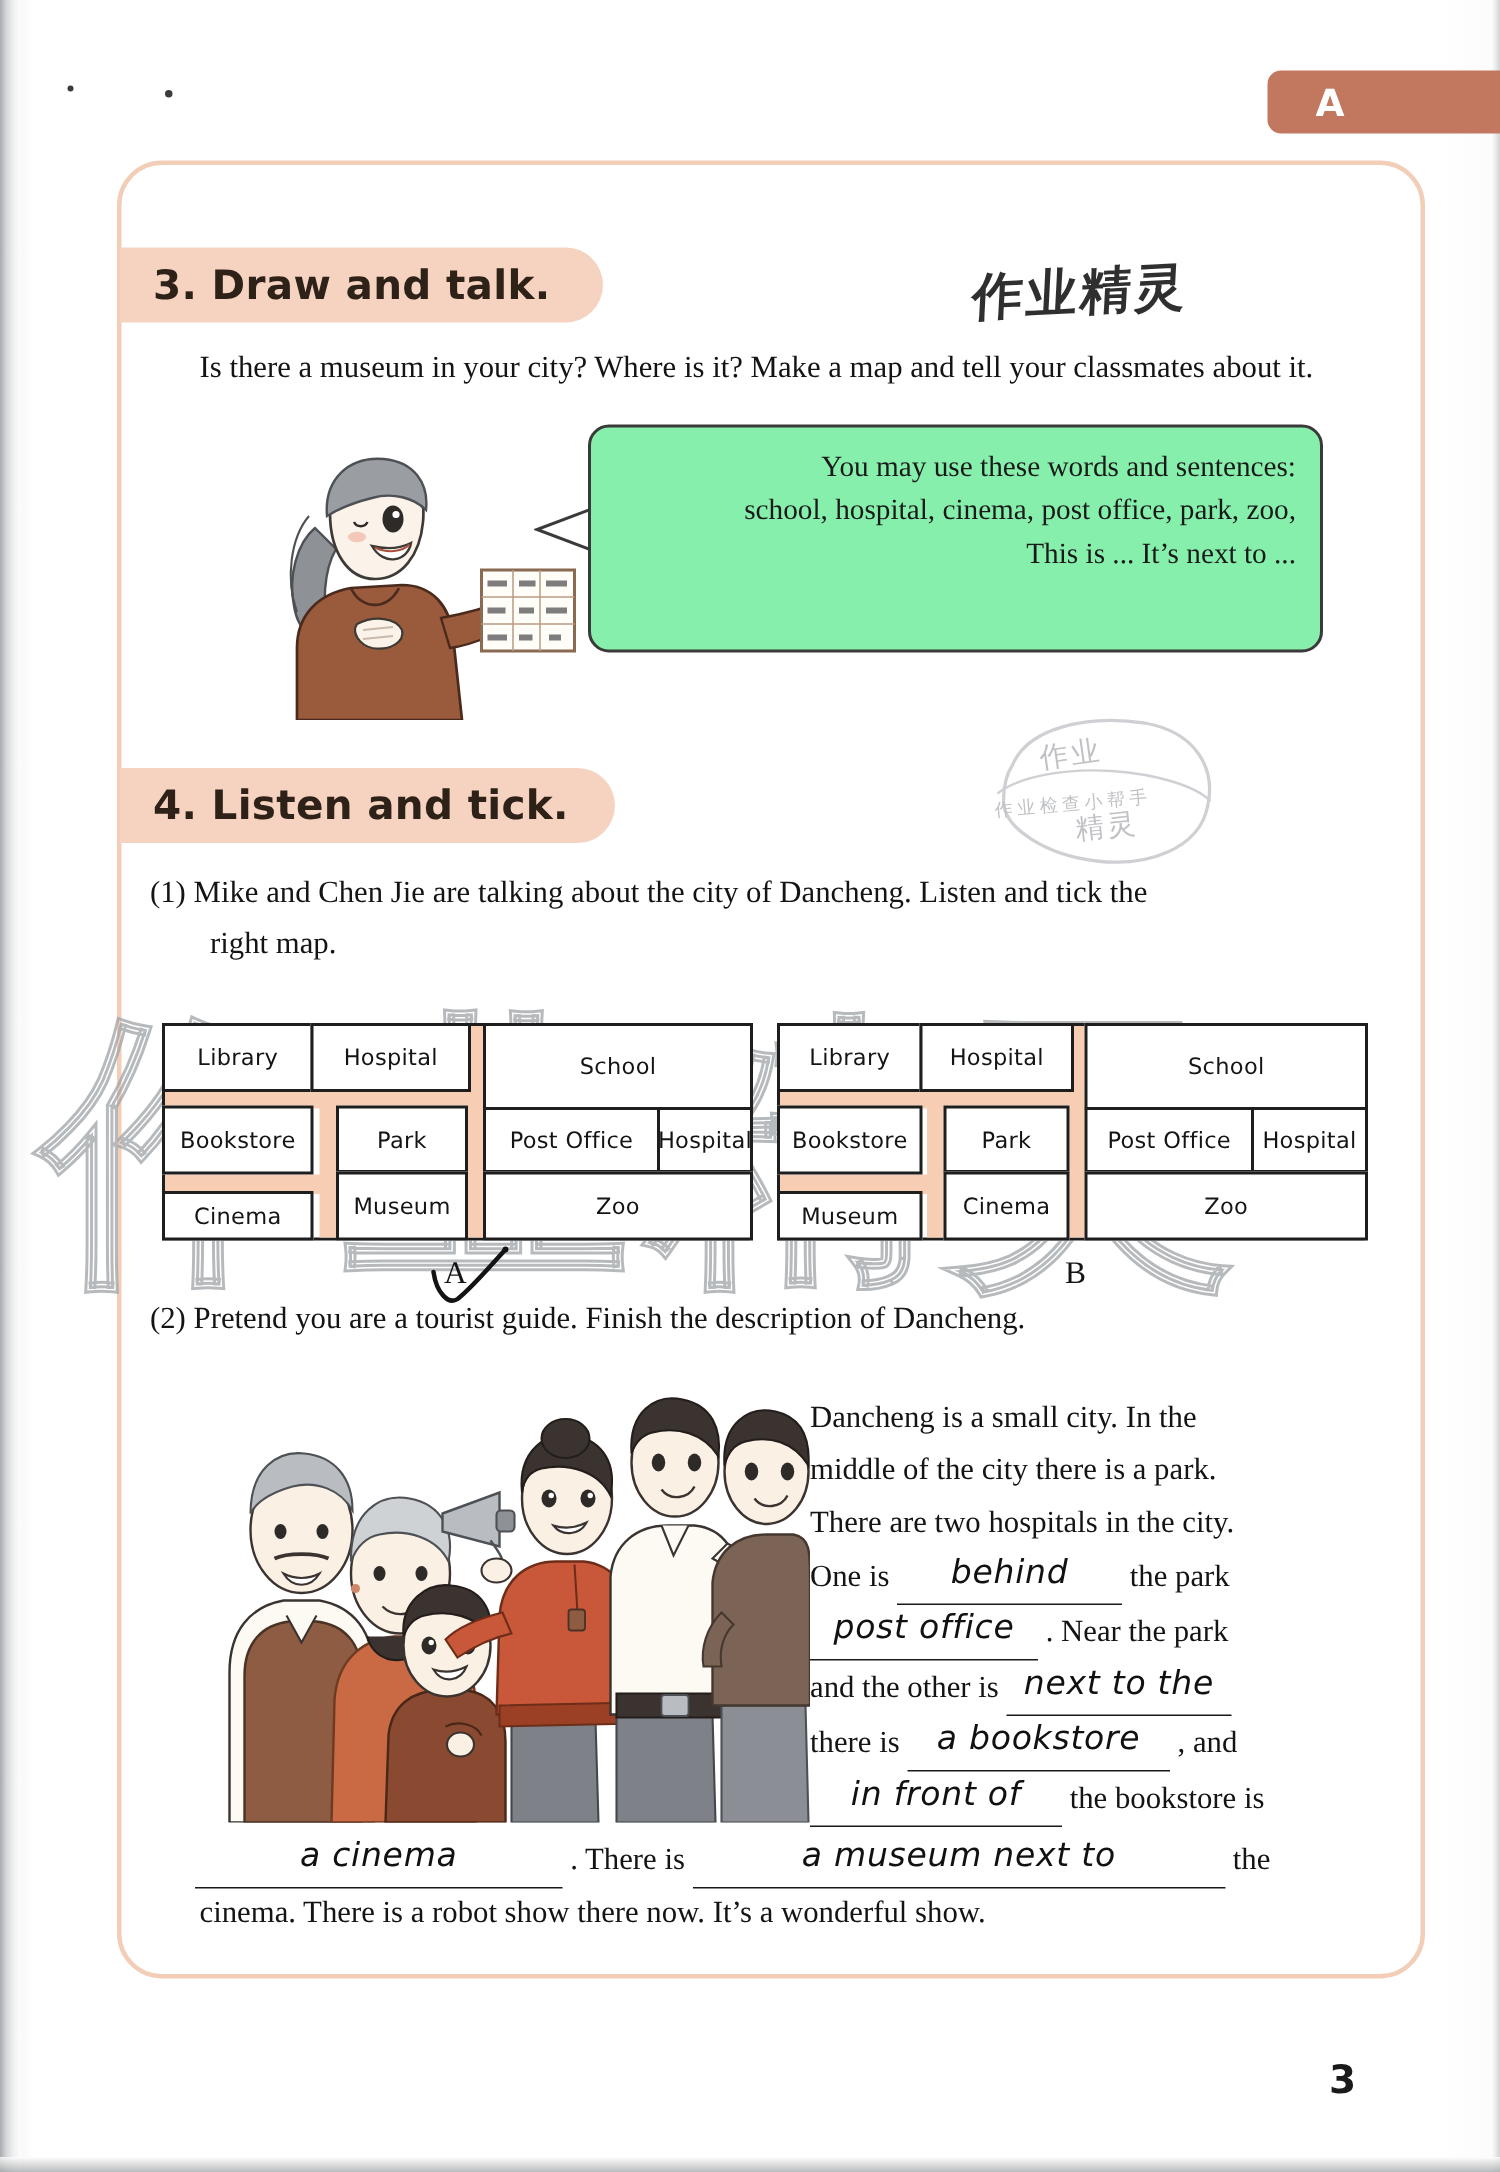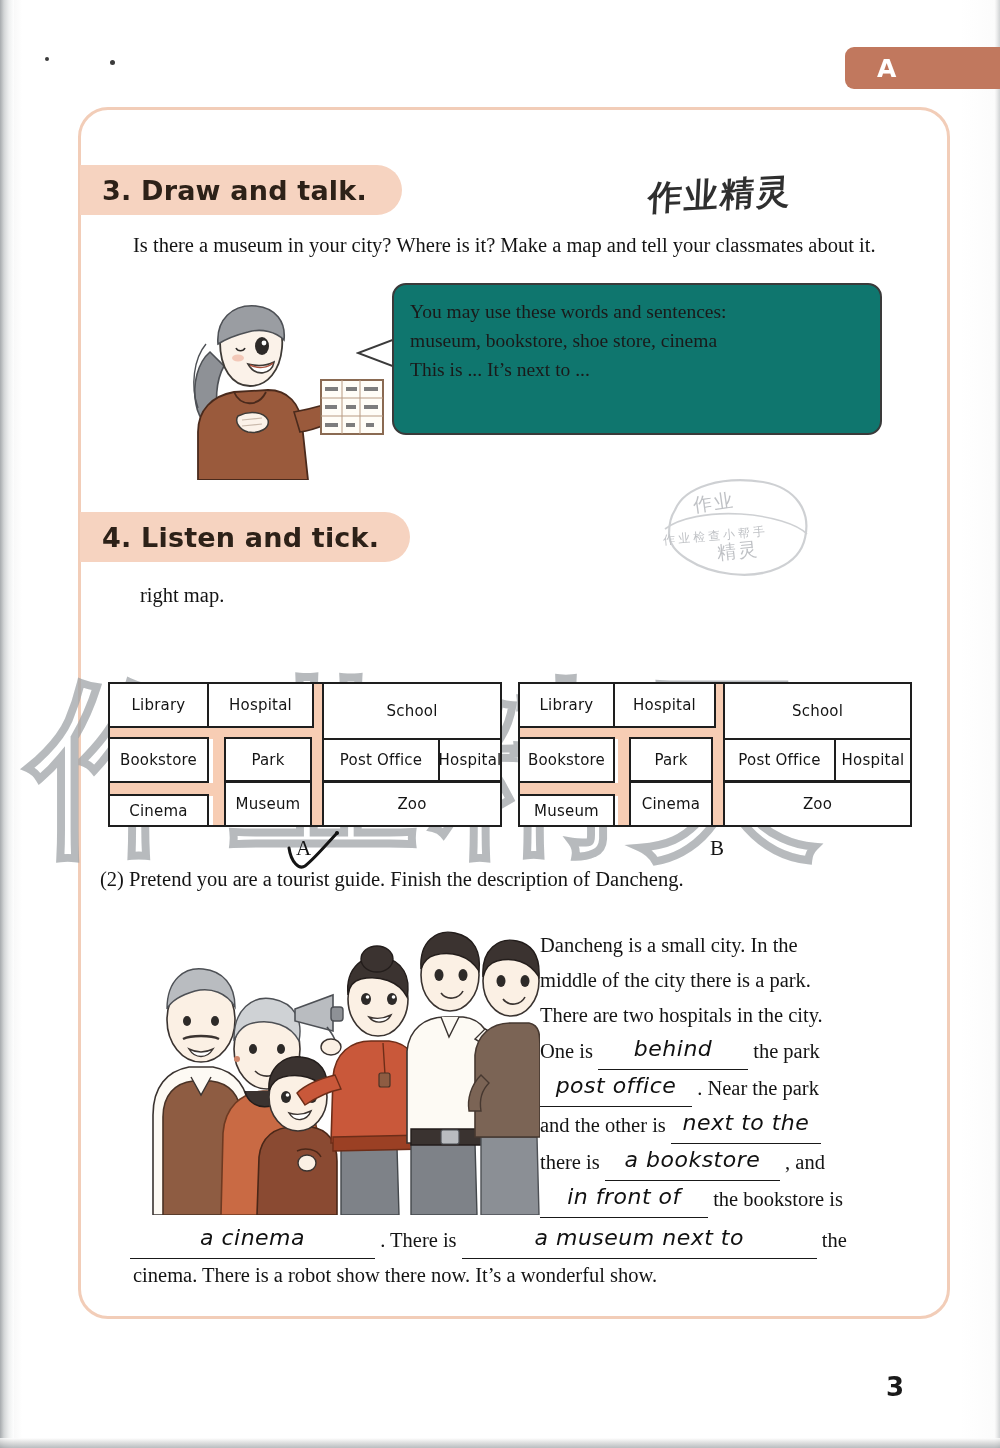--- a/index.html
+++ b/index.html
@@ -88,26 +88,27 @@
   }
 
   
   #intro3{left:133px;top:228px;width:800px;}
 
   
   .bubble{
     position:absolute;left:392px;top:283px;width:490px;height:152px;
     border:2px solid #3a3a3a;
     border-radius:14px;
-    background:#0f766e;
+    background:#86efac;
     box-sizing:border-box;
     padding:12px 16px 0 16px;
     font-size:19.5px;
     line-height:29px;
     font-family:"Liberation Serif", serif;
+    text-align:right;
   }
   .bubble .ln{white-space:nowrap;}
   .bubble-tail{
     position:absolute;left:356px;top:336px;width:42px;height:34px;
   }
 
   
   .teacher{position:absolute;left:176px;top:292px;width:220px;height:188px;}
 
   
@@ -322,41 +323,42 @@
   </g>
 </svg>
 
 <svg class="bubble-tail" viewBox="0 0 42 34">
   <path d="M42 2 L2 17 L42 32" fill="#ffffff" stroke="#3a3a3a" stroke-width="2"></path>
   <line x1="40" y1="2" x2="40" y2="32" stroke="#ffffff" stroke-width="4"></line>
 </svg>
 
 <div class="bubble">
   <div class="ln">You may use these words and sentences:</div>
-  <div class="ln">museum, bookstore, shoe store, cinema</div>
+  <div class="ln">school, hospital, cinema, post office, park, zoo,</div>
   <div class="ln">This is ...  It’s next to ...</div>
 </div>
 
 <div class="wm-hand">作业精灵</div>
 
 <div class="pill" id="pill4">
   <span>4. Listen and tick.</span>
 </div>
 
 <div class="wm-stamp">
   <svg viewBox="0 0 180 105" width="180" height="105">
     <path d="M30 36 C40 12 78 2 118 8 C152 14 166 38 160 64 C154 92 120 104 86 100 C52 96 24 78 24 60 C24 50 26 42 30 36 Z" fill="none" stroke="#a7abb0" stroke-width="2.2"></path>
     <path d="M20 55 C34 44 64 38 96 40 C126 42 152 50 162 60" fill="none" stroke="#a7abb0" stroke-width="1.6"></path>
   </svg>
   <div class="s-top">作业</div>
   <div class="s-line">作业检查小帮手</div>
   <div class="s-bot">精灵</div>
 </div>
 
 <div class="body-text" id="q4a">
+  <div>(1) Mike and Chen Jie are talking about the city of Dancheng. Listen and tick the</div>
   <div style="padding-left:40px">right map.</div>
 </div>
 
 <div class="wm-big">作业精灵</div>
 
 <div class="map" id="mapA">
   <div class="road" style="left:0;top:42px;width:270px;height:13px;"></div>
   <div class="road" style="left:0;top:99px;width:110px;height:13px;"></div>
   <div class="road" style="left:103px;top:42px;width:13px;height:99px;"></div>
   <div class="road" style="left:200px;top:0;width:14px;height:141px;"></div>

